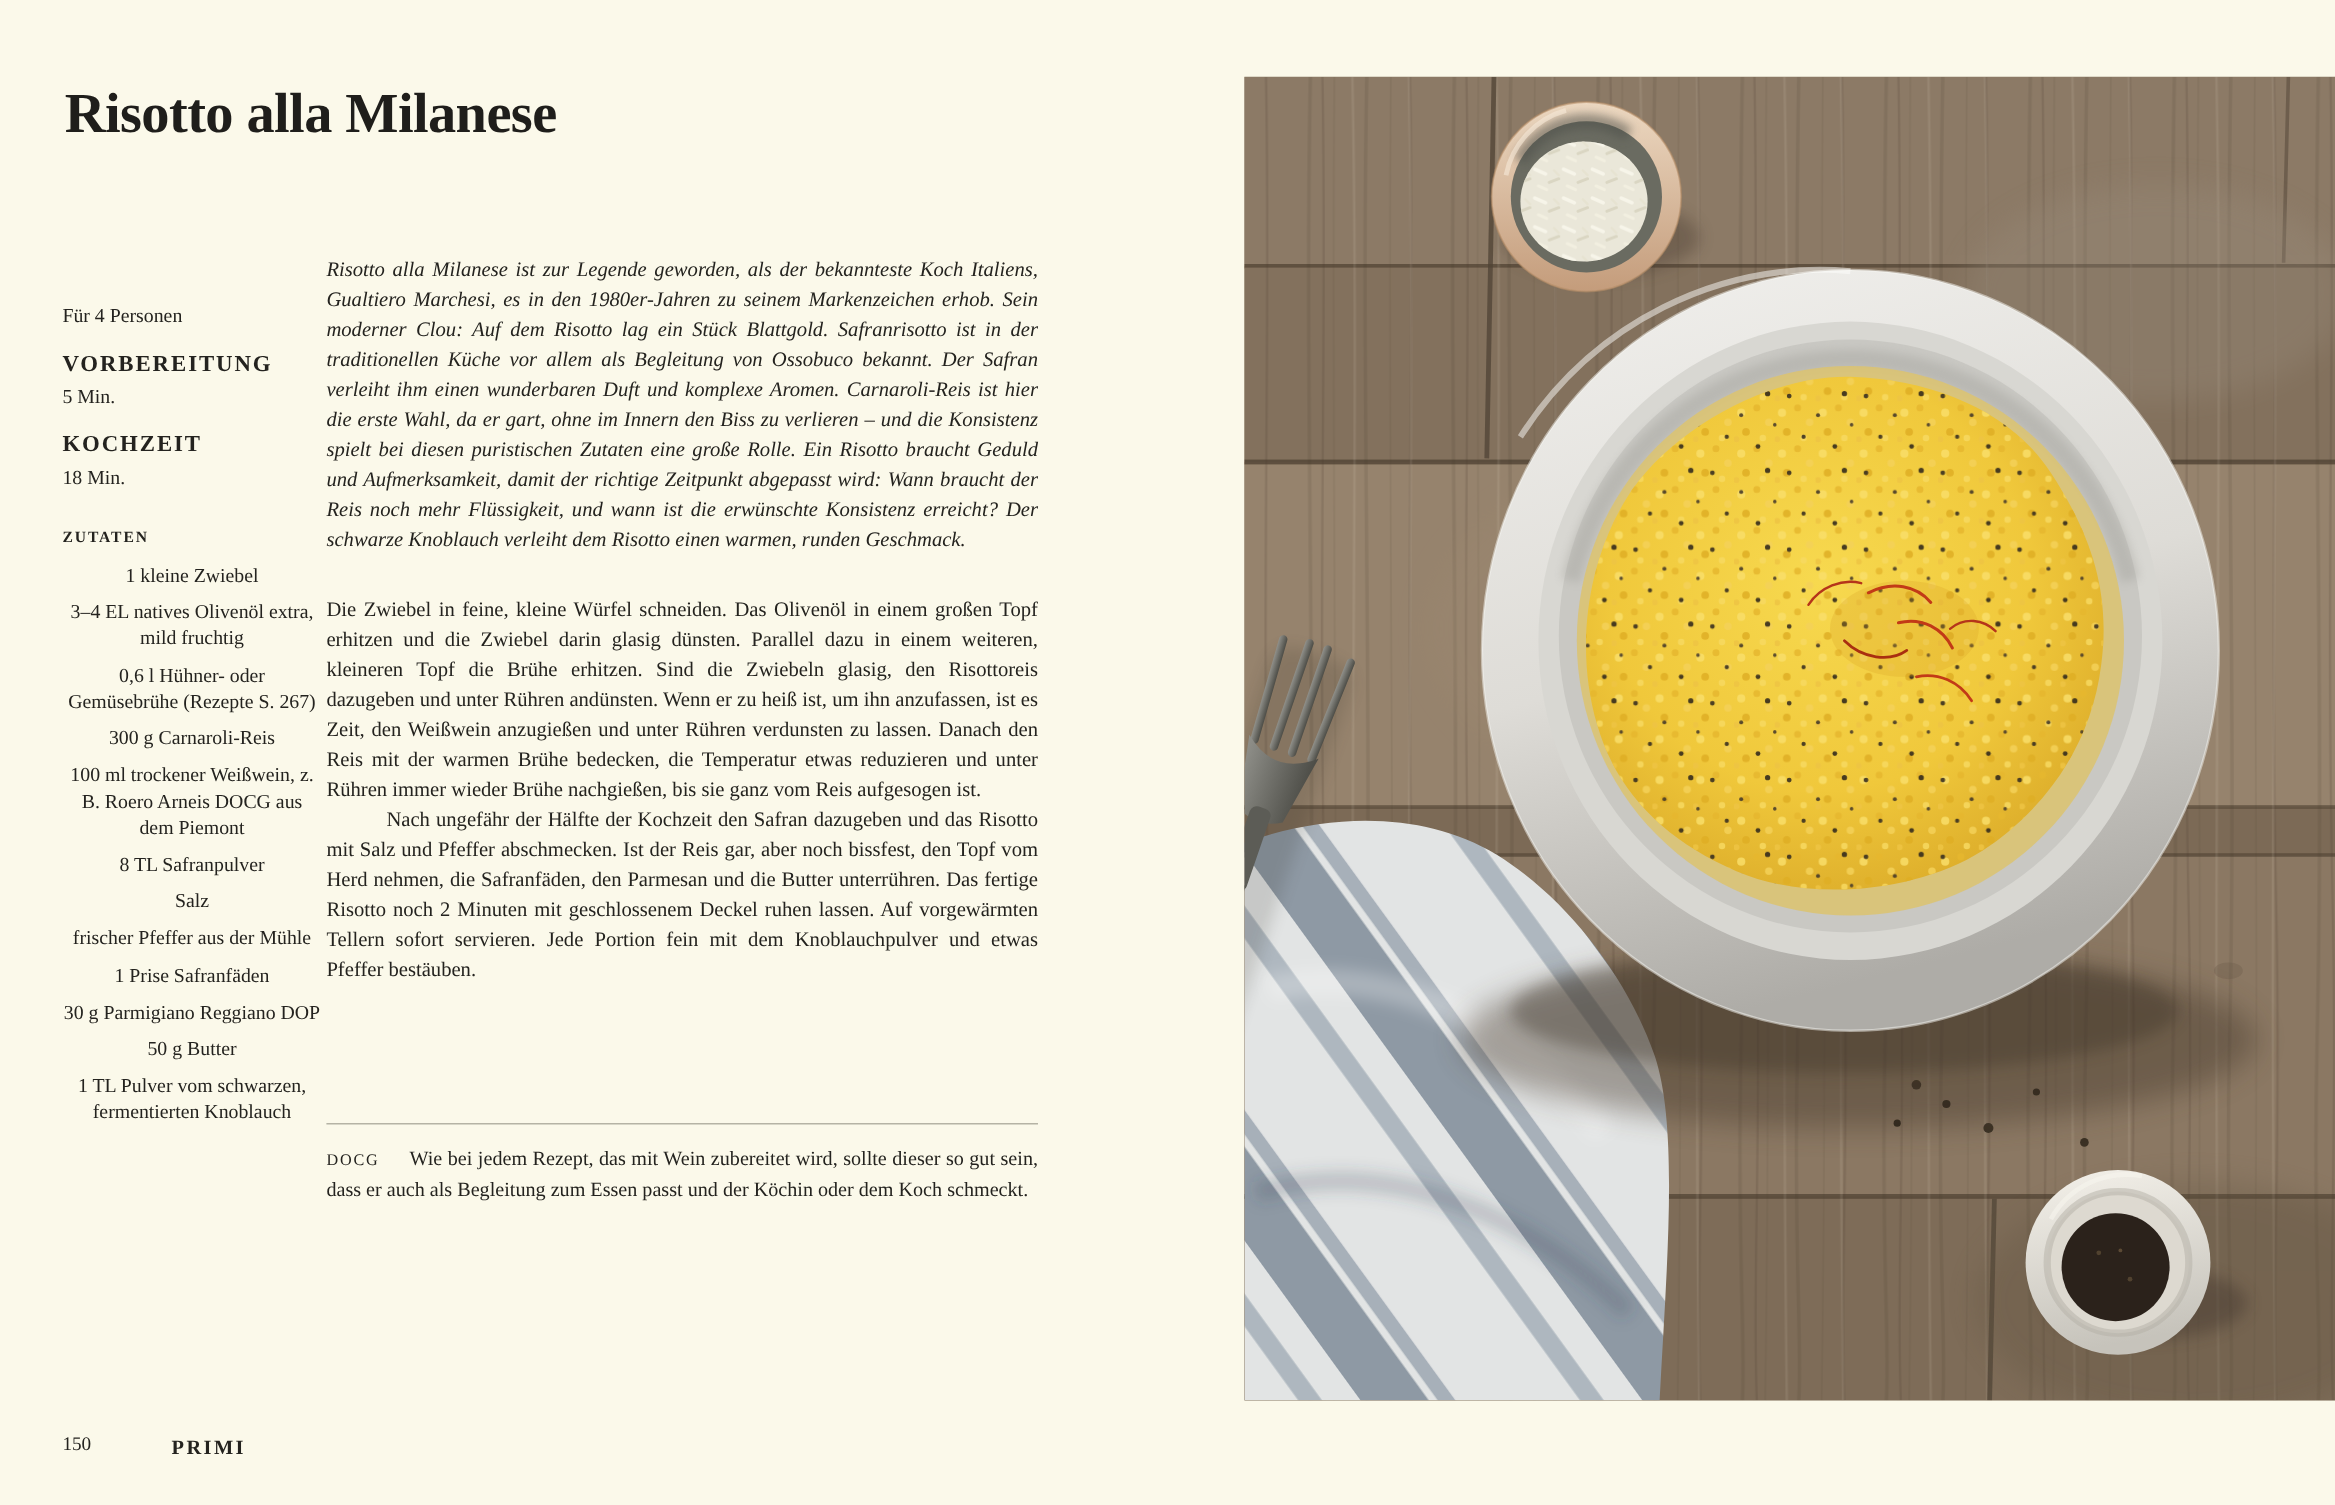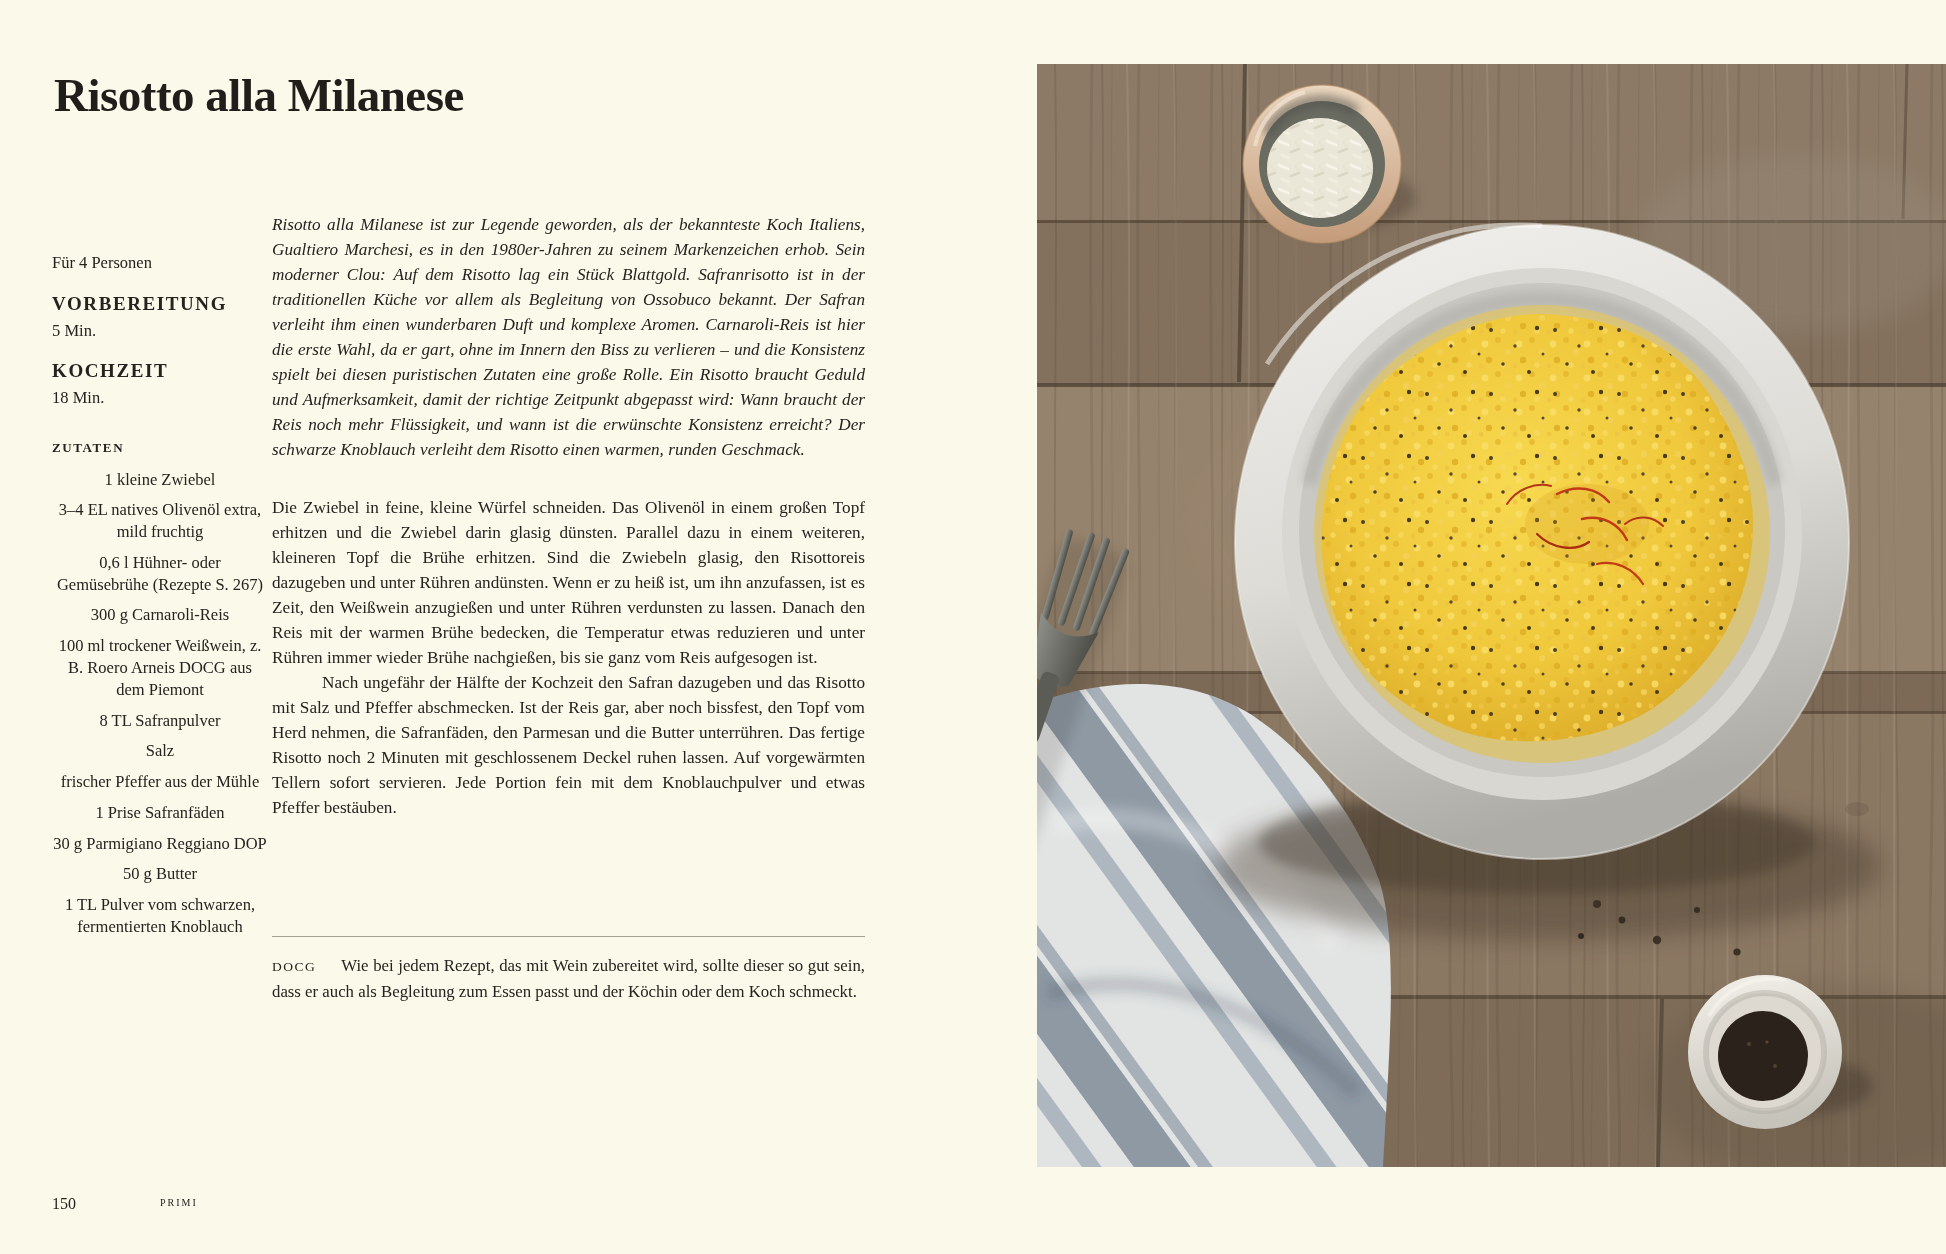--- a/index.html
+++ b/index.html
@@ -20,21 +20,21 @@
   .text-col{position:absolute;left:272px;top:212px;width:593px;font-size:17.2px;line-height:25px;text-align:justify;}
   .intro{font-style:italic;margin:0 0 33px 0;}
   .steps p{margin:0;}
   .steps p.indented{text-indent:50px;}
 
   .tip-block{position:absolute;left:272px;top:936px;width:593px;border-top:1px solid #a3a295;padding-top:16px;font-size:16.8px;line-height:25px;text-align:justify;}
   .tip-label{font-size:13.5px;letter-spacing:1.5px;}
   .tip-text{margin-left:25px;}
 
   .footer-num{position:absolute;left:52px;top:1195px;font-size:16px;}
-  .footer-section{position:absolute;left:160px;top:1197px;font-size:10px;font-weight:400;letter-spacing:2px;}
+  .footer-section{position:absolute;left:143px;top:1197px;font-size:17px;font-weight:700;letter-spacing:2px;}
 
   .photo{position:absolute;left:1037px;top:64px;width:909px;height:1103px;overflow:hidden;background:#8c7a66;}
   .photo svg{display:block;}
 </style>
 </head>
 <body>
 
 <div class="page">
 
   <h1 class="title">Risotto alla Milanese</h1>

